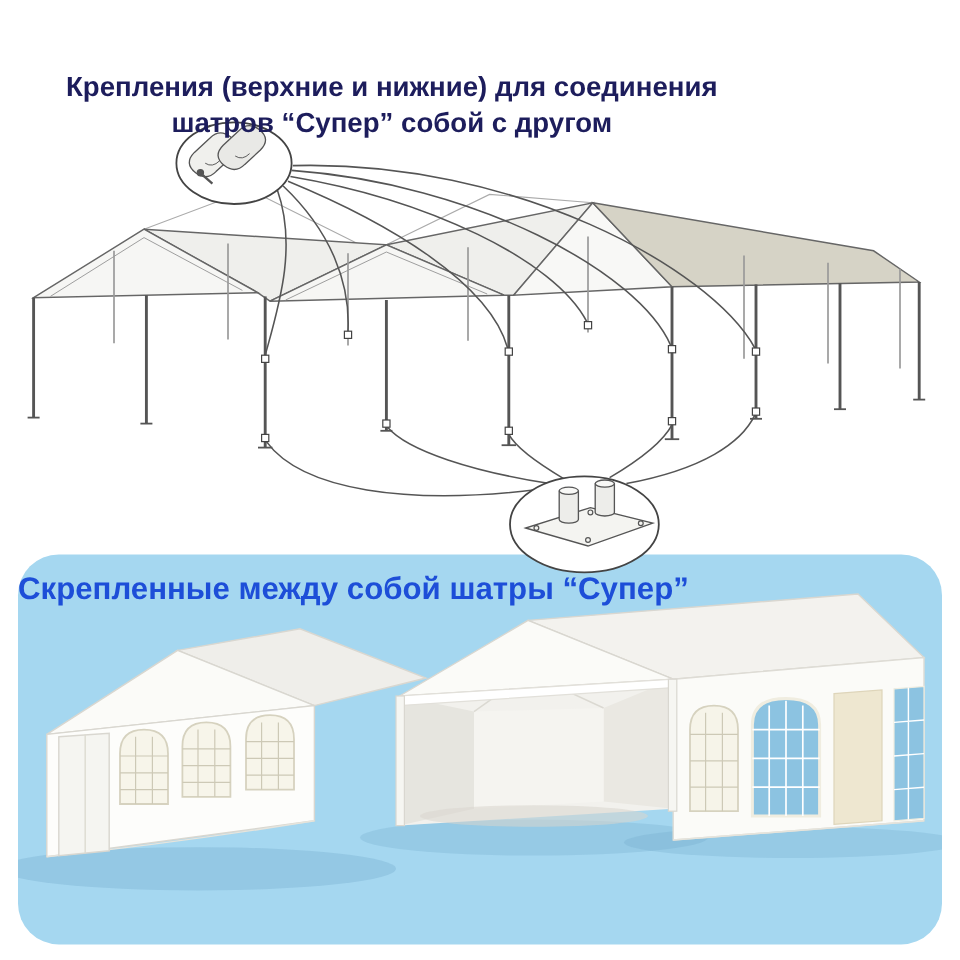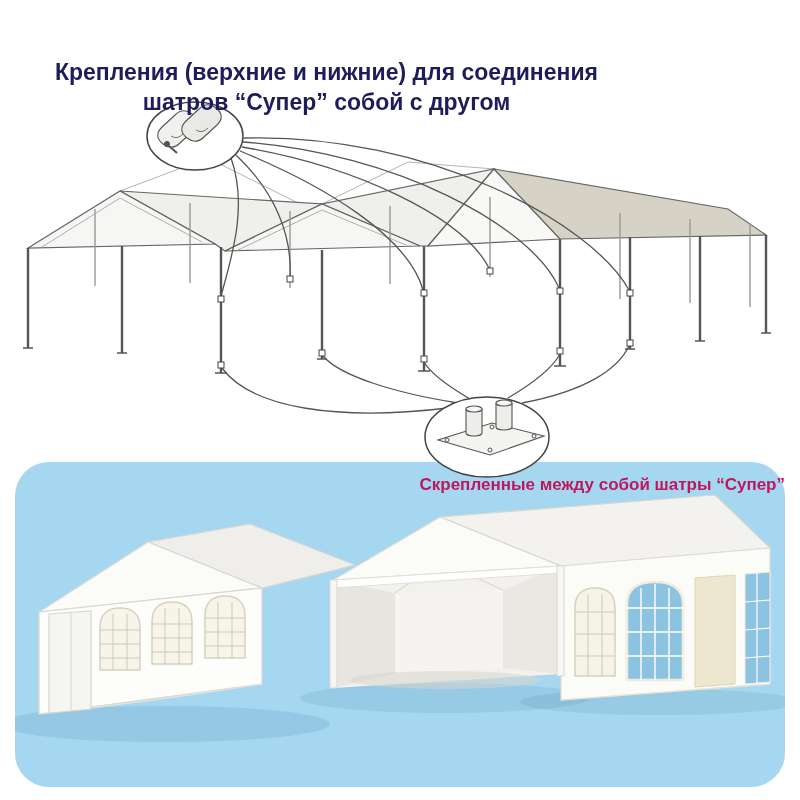--- a/index.html
+++ b/index.html
@@ -14,21 +14,21 @@
     color:#1d1d5c; line-height:1.32;
   }
   .diagram-svg { position:absolute; top:0; left:0; z-index:1; }
 
   .bottom-panel {
     position:absolute; top:462px; left:15px; width:770px; height:325px;
     background:#a5d7f0; border-radius:34px;
   }
   .bottom-title {
     position:absolute; top:13px; left:0; width:100%; z-index:2;
-    text-align:right; font-size:17px; font-weight:bold; color:#be185d;
+    text-align:left; font-size:26px; font-weight:bold; color:#1d4ed8;
   }
   .tents-svg { position:absolute; top:0; left:0; z-index:1; }
 </style>
 </head>
 <body>
 
 <div class="page">
 
   <section class="top-panel">
     <h1 class="top-title">

